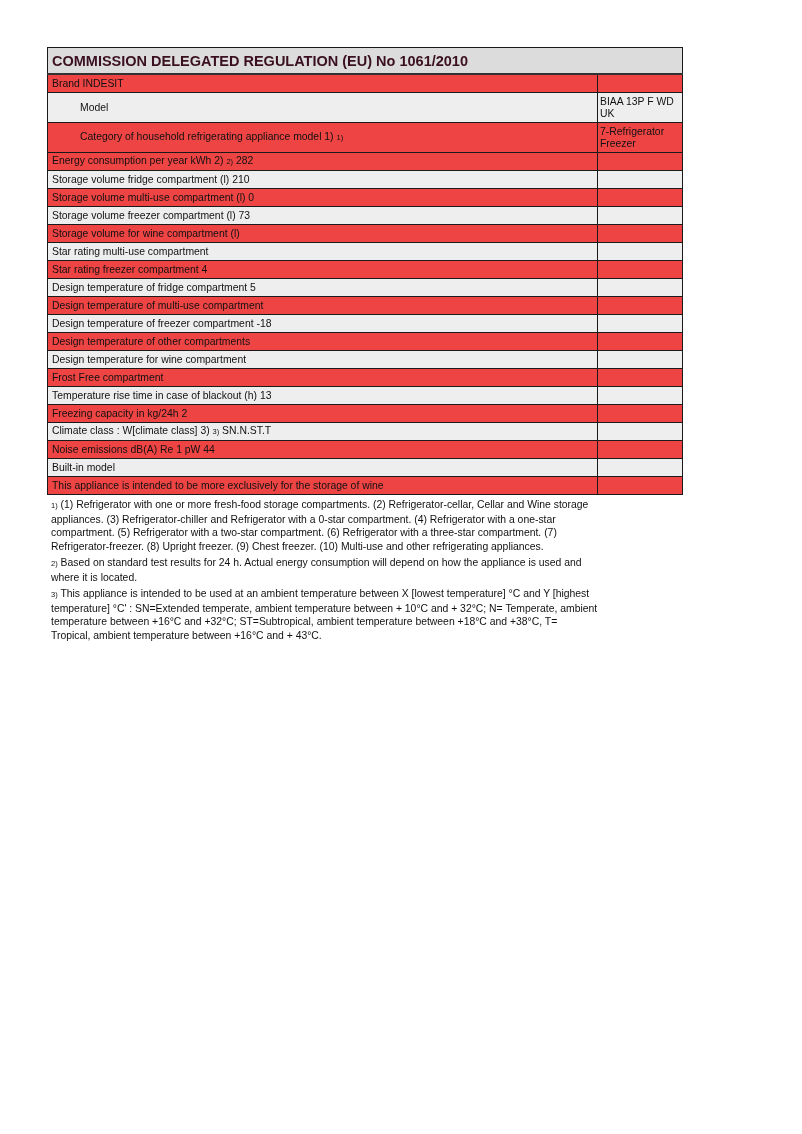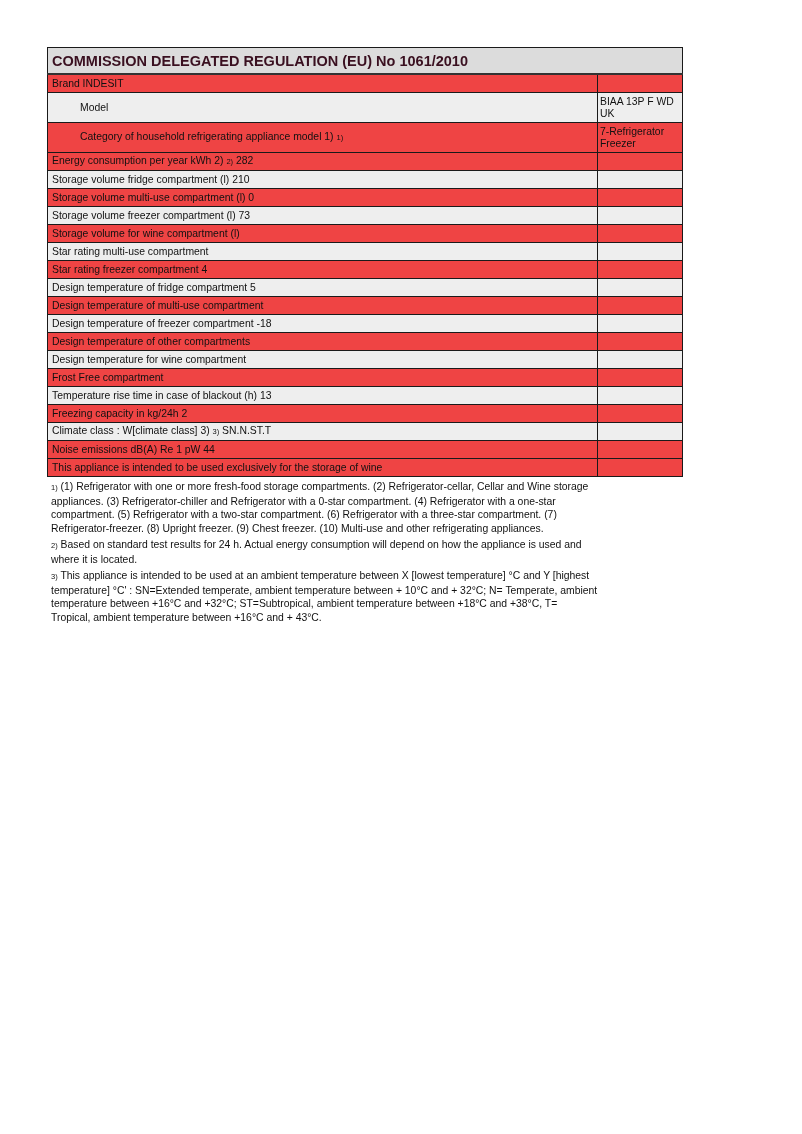--- a/index.html
+++ b/index.html
@@ -104,22 +104,26 @@
           <td class="val"></td>
         </tr>
     <tr class="g r">
           <td><span>Climate class : W[climate class] 3)</span> <span style="font-size:7.5px">3)</span> <span>SN.N.ST.T</span></td>
           <td class="val"></td>
         </tr>
     <tr class="w r">
           <td>Noise emissions dB(A) Re 1 pW 44</td>
           <td class="val"></td>
         </tr>
+    <tr class="g r">
+          <td>Built-in model</td>
+          <td class="val"></td>
+        </tr>
     <tr class="w r">
-          <td>This appliance is intended to be used exclusively for the storage of wine</td>
+          <td>This appliance is intended to be more exclusively for the storage of wine</td>
           <td class="val"></td>
         </tr>
   </tbody>
     </table>
 
   <div class="notes">
     <p><span class="fn">1)</span> <span>(1) Refrigerator with one or more fresh-food storage compartments. (2) Refrigerator-cellar, Cellar and Wine storage appliances. (3) Refrigerator-chiller and Refrigerator with a 0-star compartment. (4) Refrigerator with a one-star compartment. (5) Refrigerator with a two-star compartment. (6) Refrigerator with a three-star compartment. (7) Refrigerator-freezer. (8) Upright freezer. (9) Chest freezer. (10) Multi-use and other refrigerating appliances.</span></p>
     <p><span class="fn">2)</span> <span>Based on standard test results for 24 h. Actual energy consumption will depend on how the appliance is used and where it is located.</span></p>
     <p><span class="fn">3)</span> <span>This appliance is intended to be used at an ambient temperature between X [lowest temperature] °C and Y [highest temperature] °C' : SN=Extended temperate, ambient temperature between + 10°C and + 32°C; N= Temperate, ambient temperature between +16°C and +32°C; ST=Subtropical, ambient temperature between +18°C and +38°C, T= Tropical, ambient temperature between +16°C and + 43°C.</span></p>
   </div>

